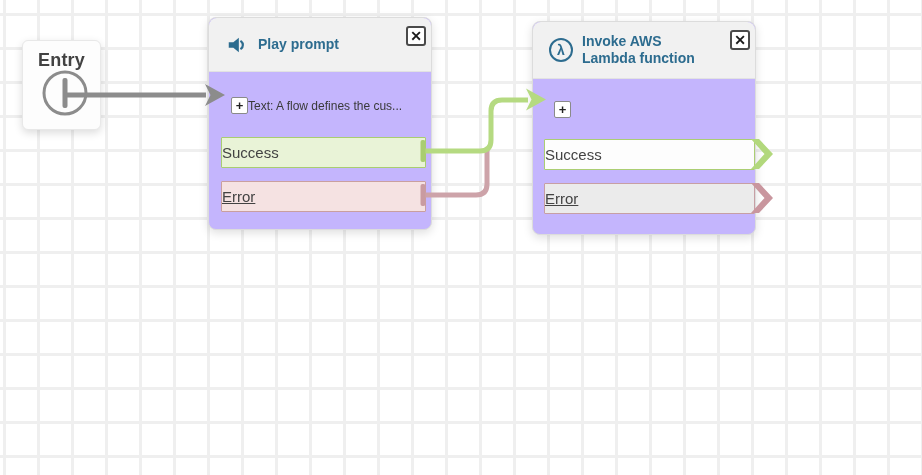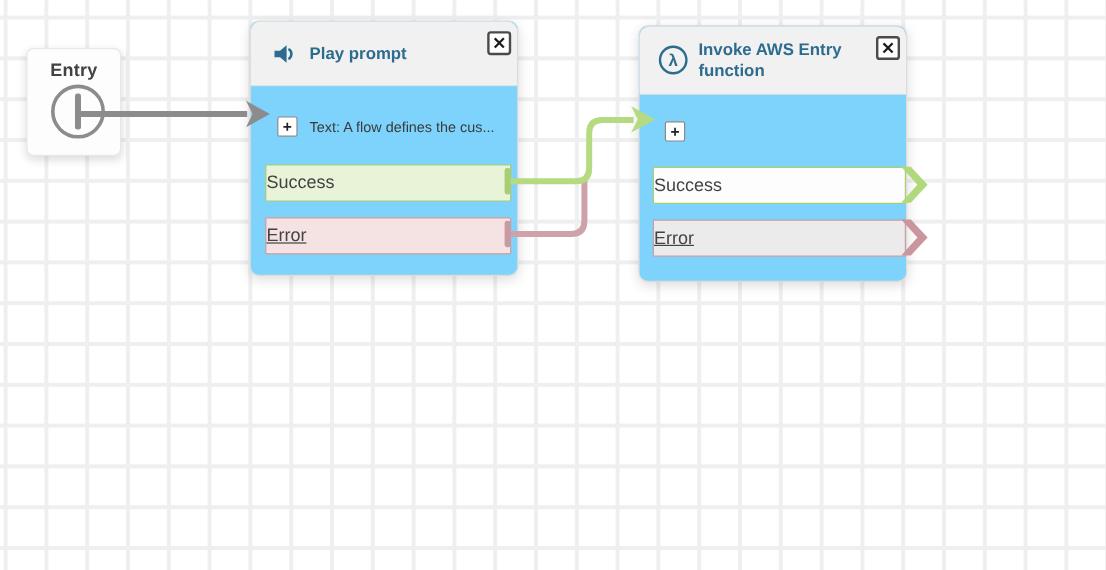--- a/index.html
+++ b/index.html
@@ -14,26 +14,26 @@
     background-position:3px 13px;
   }
   .canvas{position:absolute;inset:0;}
   
   .entry-node{
     position:absolute;left:22px;top:40px;width:77px;height:88px;
     background:#fdfdfd;border:1px solid #e8e8e8;border-radius:6px;
     box-shadow:0 3px 8px rgba(0,0,0,0.14);
   }
   .entry-label{
-    text-align:center;margin-top:9px;font-size:15px;font-weight:bold;color:#424242;
+    text-align:center;margin-top:9px;font-size:18px;font-weight:bold;color:#424242;
     letter-spacing:0.2px;
   }
   
   .block{
-    position:absolute;width:222px;background:#7dd3fc;
+    position:absolute;width:222px;background:#c4b5fd;
     border:1px solid #dcdcdc;border-radius:8px;
     box-shadow:0 3px 10px rgba(0,0,0,0.13);
   }
   .block-pp{left:208px;top:17px;height:211px;}
   .block-il{left:532px;top:21px;height:212px;}
   .block-header{
     position:relative;background:#f1f1f1;border-bottom:1px solid #e2e2e2;
     border-radius:8px 8px 0 0;display:flex;align-items:center;
   }
   .block-pp .block-header{height:53px;}
@@ -54,21 +54,21 @@
     cursor:pointer;padding:0;
   }
   .param-row{display:flex;align-items:center;}
   .block-pp .param-row{margin:25px 0 0 22px;}
   .block-il .param-row{margin:22px 0 0 21px;}
   .plus-btn{
     width:17px;height:17px;background:#ffffff;border:1px solid #8a8a8a;border-radius:2px;
     font-size:13px;font-weight:bold;color:#222;line-height:15px;text-align:center;
     flex:0 0 auto;cursor:pointer;padding:0;
   }
-  .param-text{margin-left:10px;font-size:12px;color:#3a3a3a;white-space:nowrap;}
+  .param-text{font-size:12px;color:#3a3a3a;white-space:nowrap;}
   .branch{
     position:absolute;height:29px;display:flex;align-items:center;
     padding-left:0;font-size:15px;color:#434343;border:1px solid;
     border-radius:1px;
   }
   .block-pp .branch{left:12px;right:5px;}
   .block-il .branch{left:11px;right:0;}
   .branch-success-row{top:119px;}
   .branch-error-row{top:163px;text-decoration:underline;}
   .block-il .branch-success-row{top:117px;}
@@ -109,21 +109,21 @@
     <div class="branch branch-error-row pp-error">
       <span>Error</span>
     </div>
   </div>
 
   <div class="block block-il">
     <div class="block-header">
       <span class="hdr-icon">
         <span class="lambda-circle">λ</span>
       </span>
-      <div class="block-title">Invoke AWS Entry function</div>
+      <div class="block-title">Invoke AWS Lambda function</div>
       <button class="close-btn">✕</button>
     </div>
     <div class="param-row">
       <button class="plus-btn">+</button>
     </div>
     <div class="branch branch-success-row il-success">
       <span>Success</span>
     </div>
     <div class="branch branch-error-row il-error">
       <span>Error</span>

